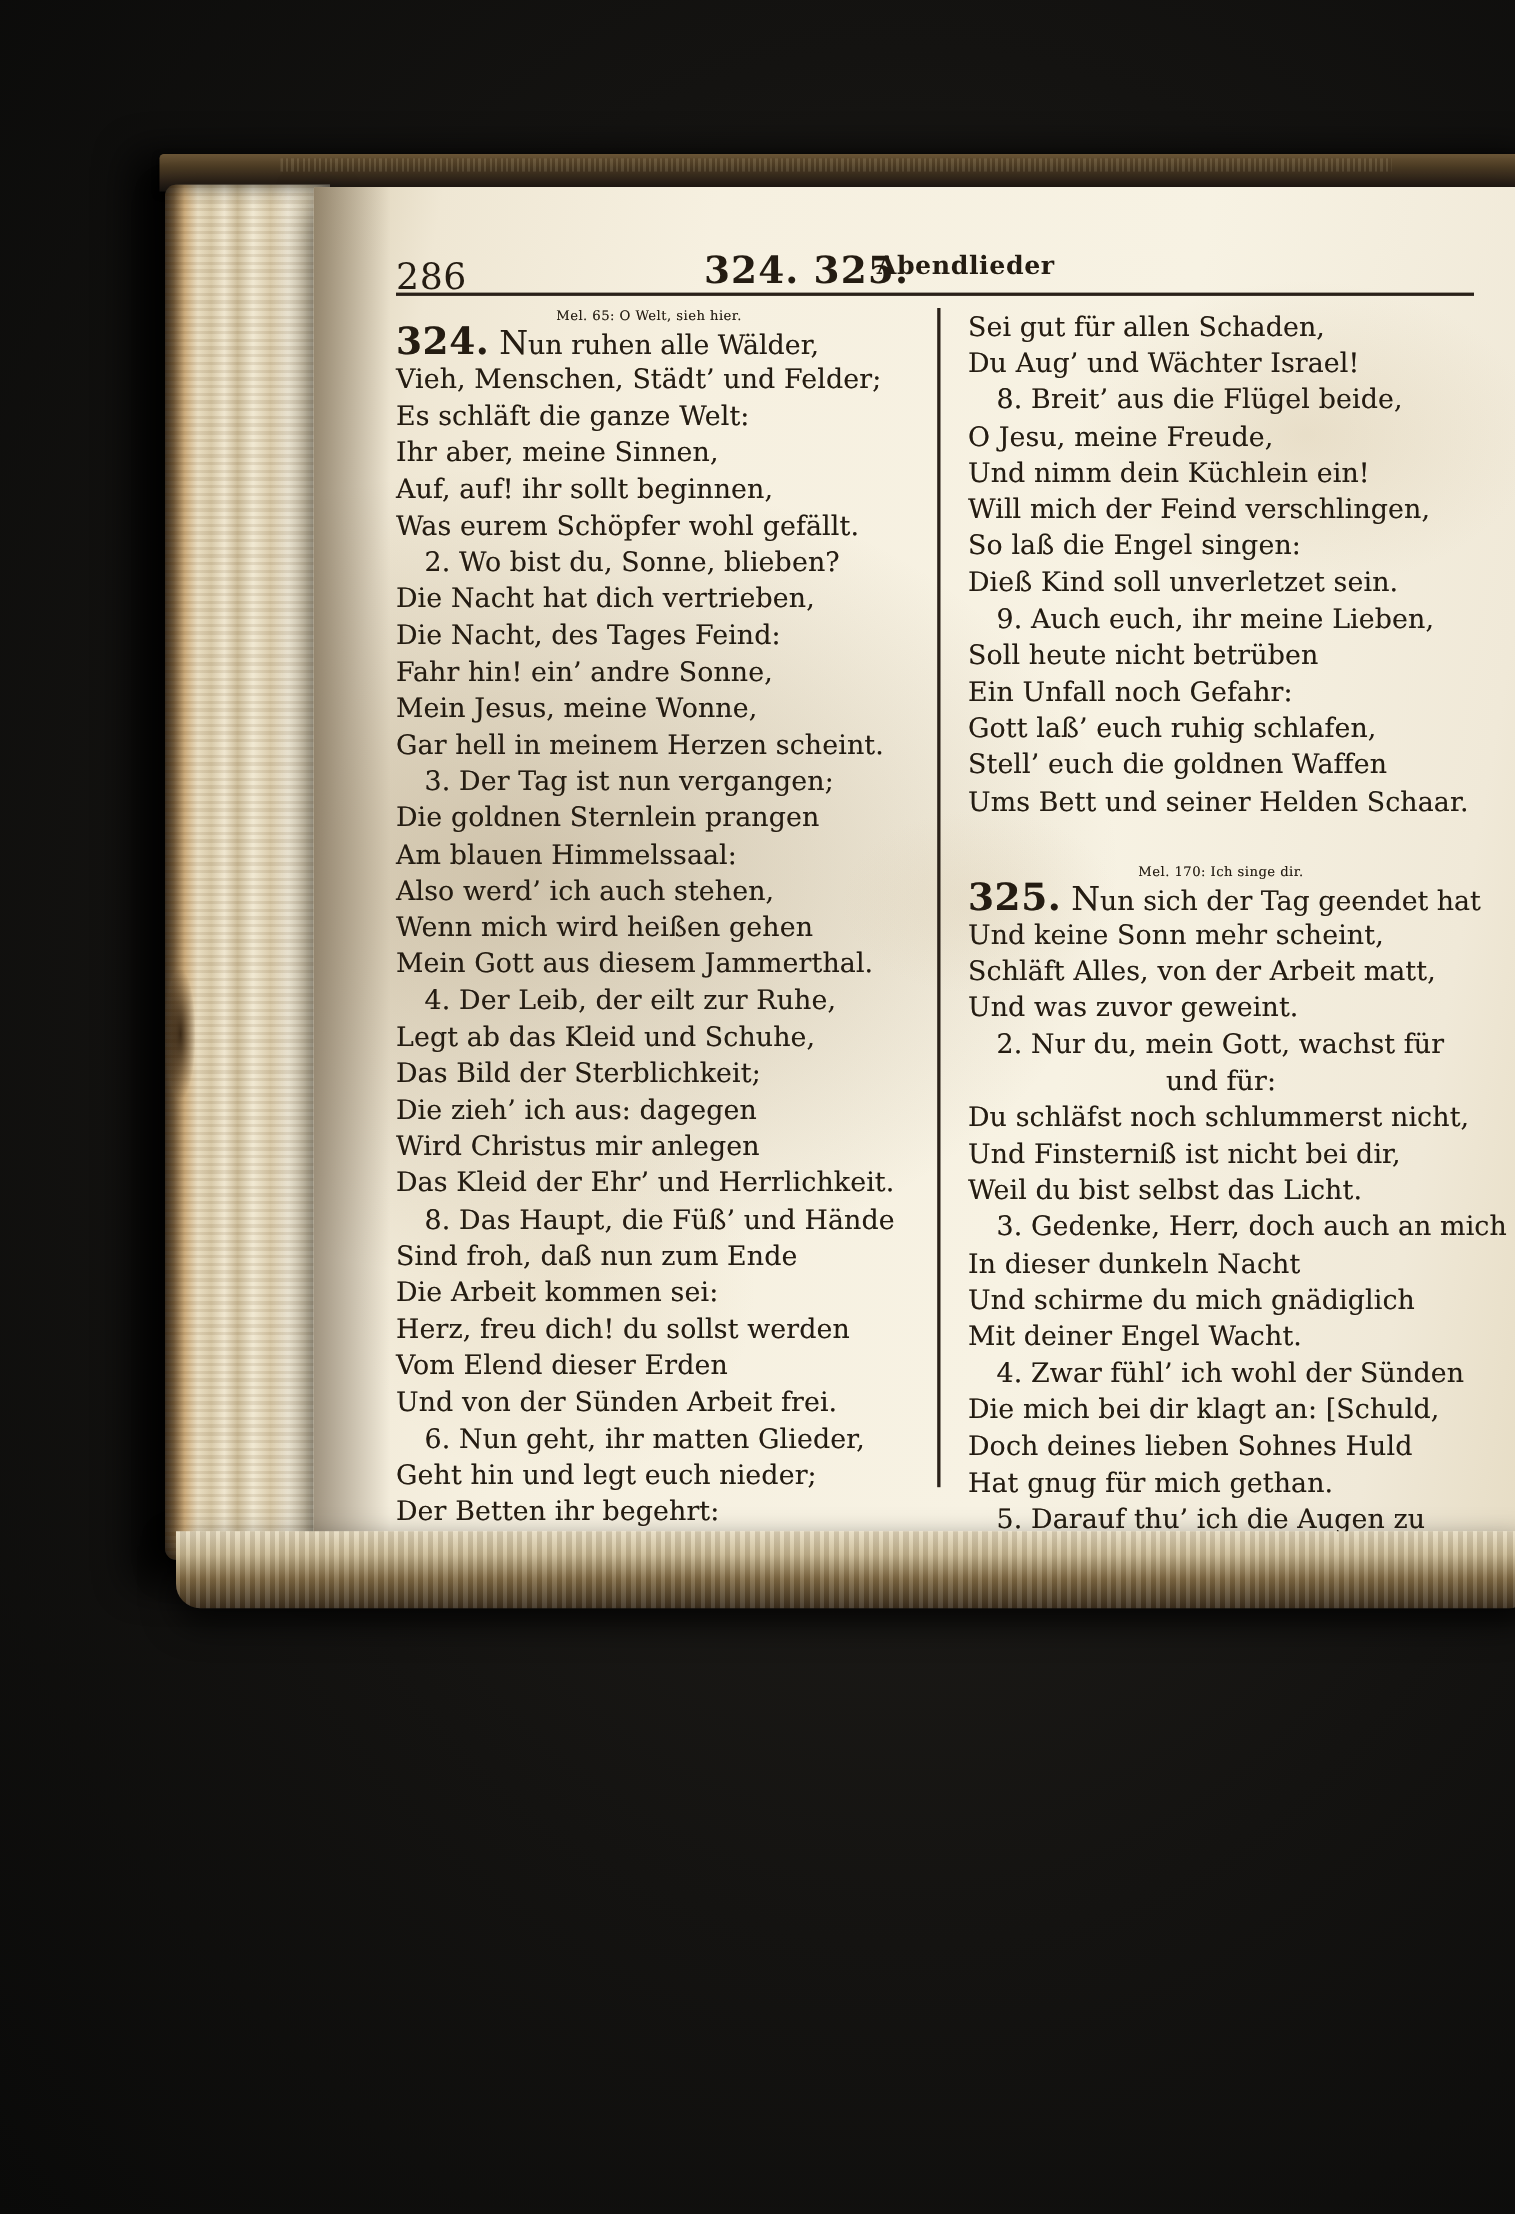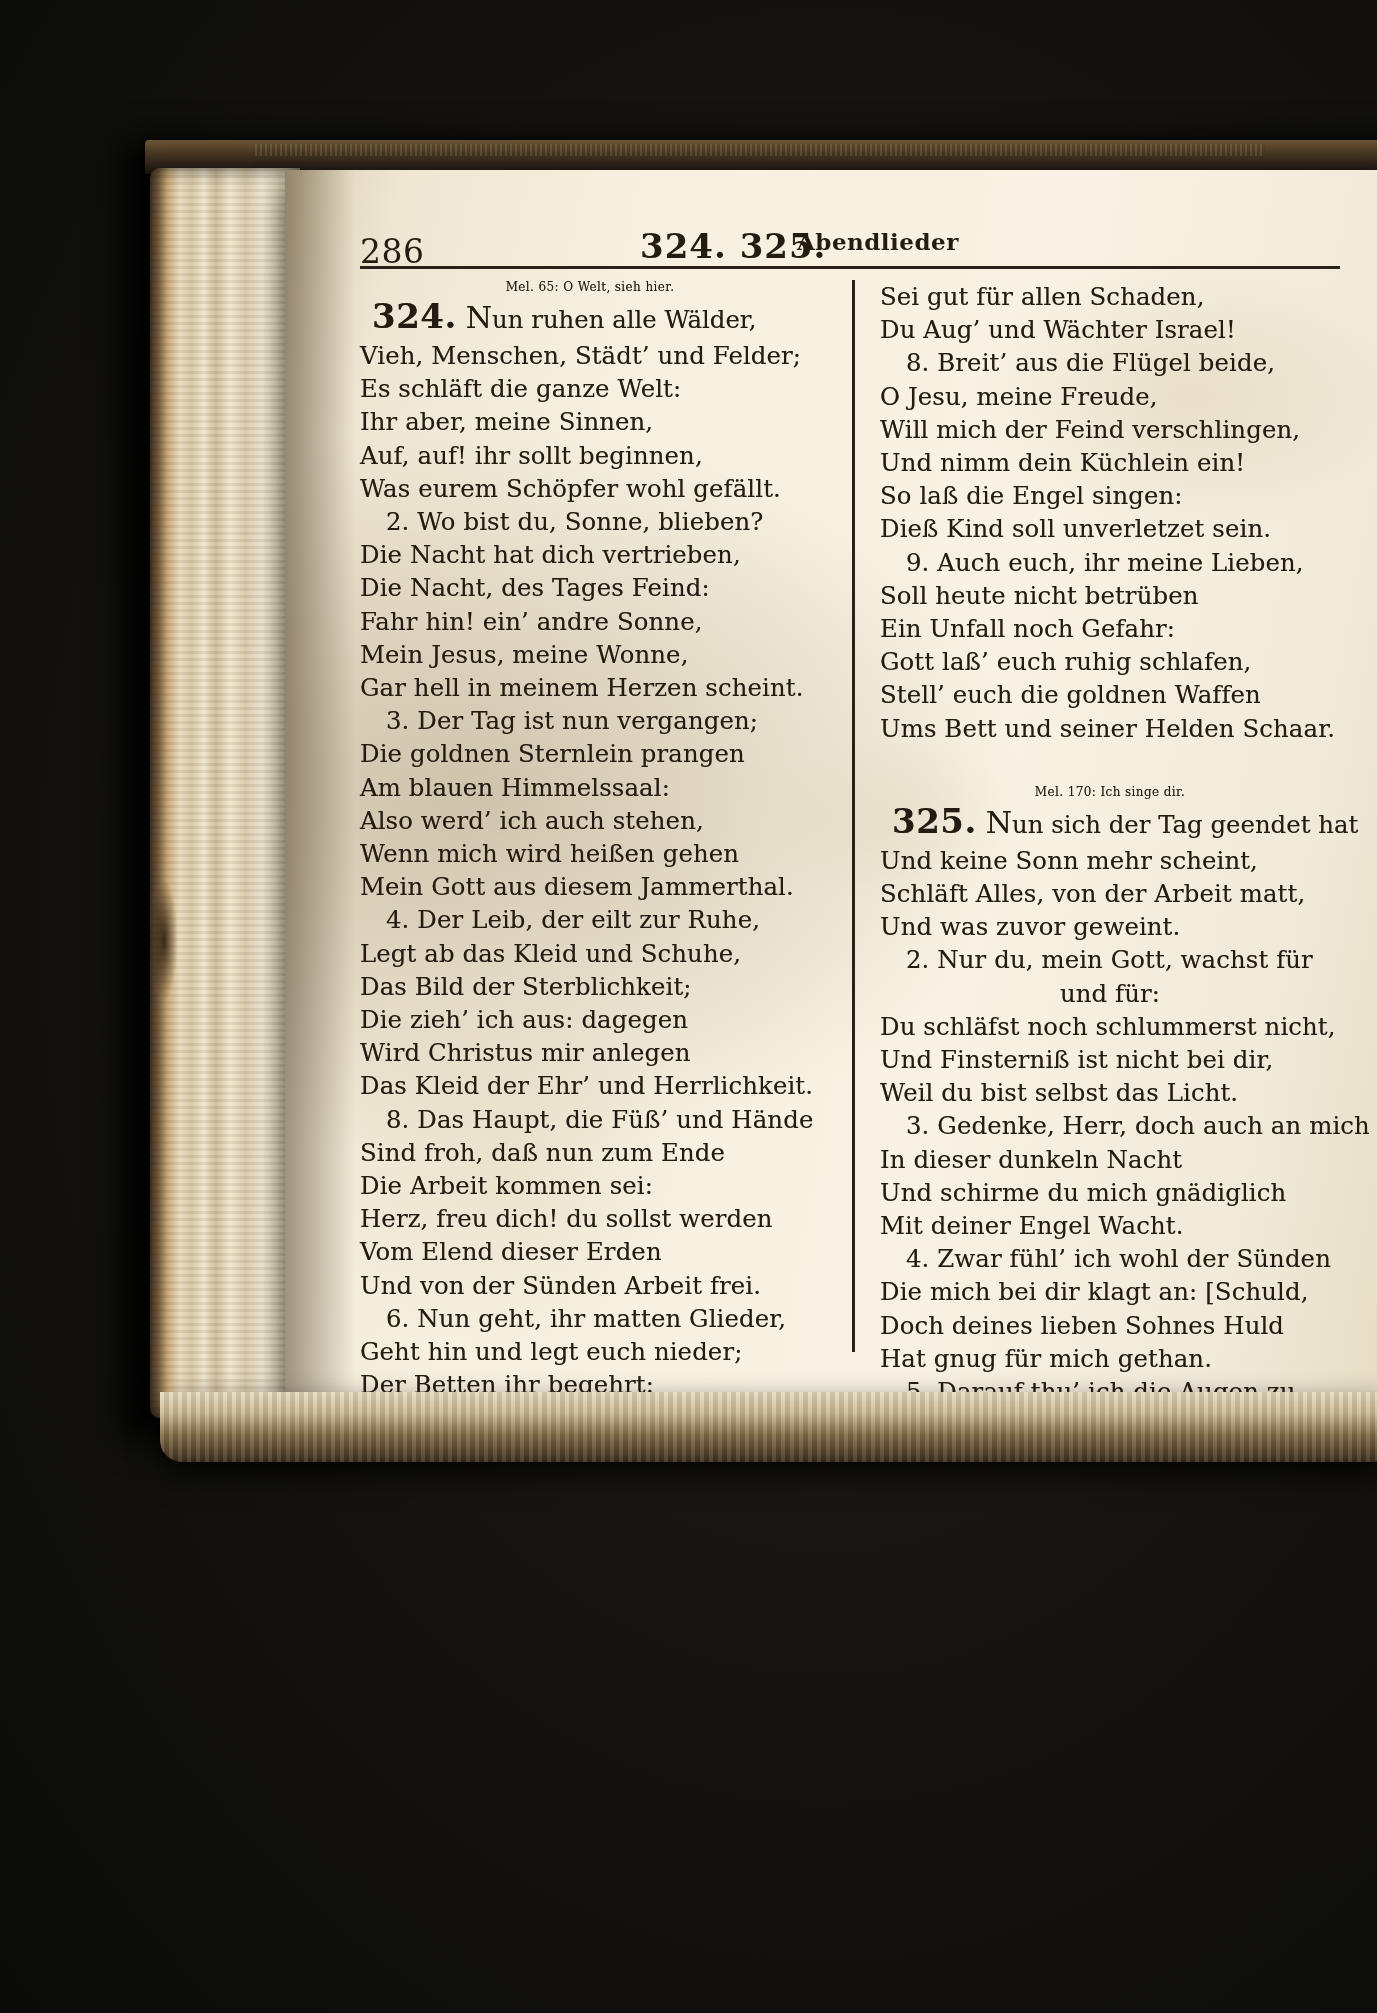--- a/index.html
+++ b/index.html
@@ -179,23 +179,22 @@
     font-size: 24.4px;
     line-height: 33.2px;
     white-space: nowrap;
     letter-spacing: .1px;
   }
   .line.ind1{ padding-left: 26px; }
   .line.ctr { text-align:center; }
 
   .hymn-open{
     font-size: 24.4px;
-    line-height: 39px;
+    line-height: 28px;
     white-space: nowrap;
-    margin-left: 12px;
   }
   .hymn-open .num{
     font-size: 34px;
     font-weight: 700;
     letter-spacing: .5px;
     margin-right: 9px;
   }
   .hymn-open .cap{
     font-size: 30px;
   }
@@ -286,22 +285,22 @@
               <div class="line">Es kommen Stund= und Zeiten,</div>
             </div>
         </div>
 
         <div class="col col-right">
           <div id="right-cont">
               <div class="line">Sei gut für allen Schaden,</div>
               <div class="line">Du Aug’ und Wächter Israel!</div>
               <div class="line ind1">8.  Breit’ aus die Flügel beide,</div>
               <div class="line">O Jesu, meine Freude,</div>
+              <div class="line">Und nimm dein Küchlein ein!</div>
               <div class="line">Will mich der Feind verschlingen,</div>
-              <div class="line">Und nimm dein Küchlein ein!</div>
               <div class="line">So laß die Engel singen:</div>
               <div class="line">Dieß Kind soll unverletzet sein.</div>
               <div class="line ind1">9.  Auch euch, ihr meine Lieben,</div>
               <div class="line">Soll heute nicht betrüben</div>
               <div class="line">Ein Unfall noch Gefahr:</div>
               <div class="line">Gott laß’ euch ruhig schlafen,</div>
               <div class="line">Stell’ euch die goldnen Waffen</div>
               <div class="line">Ums Bett und seiner Helden Schaar.</div>
             </div>
           <div class="melodie sp">Mel. 170: Ich singe dir.</div>

